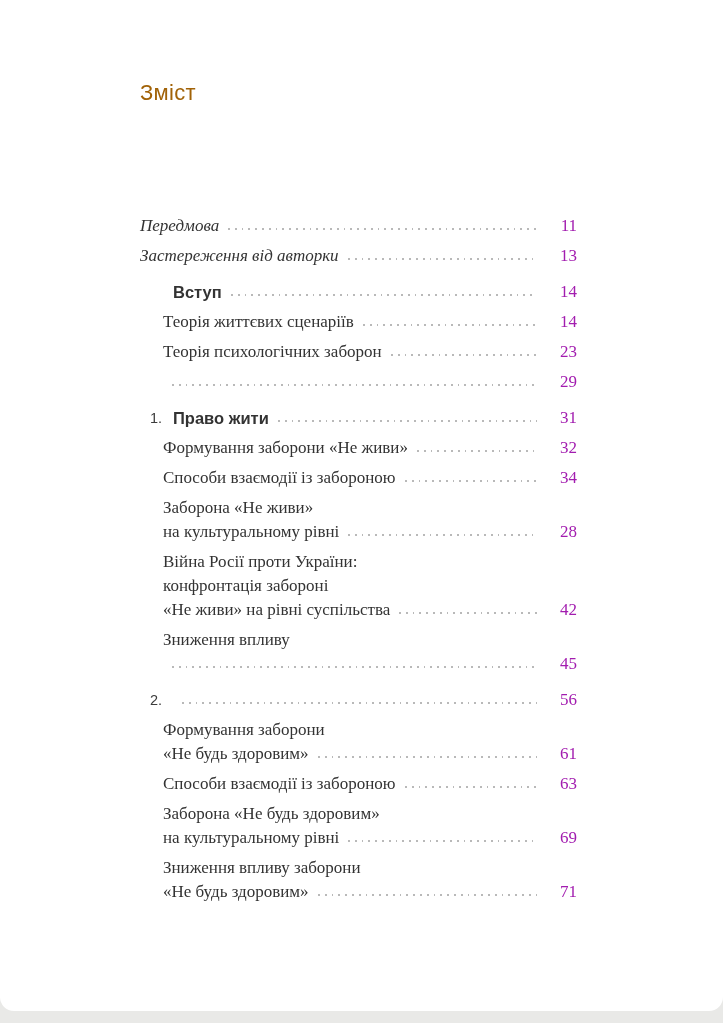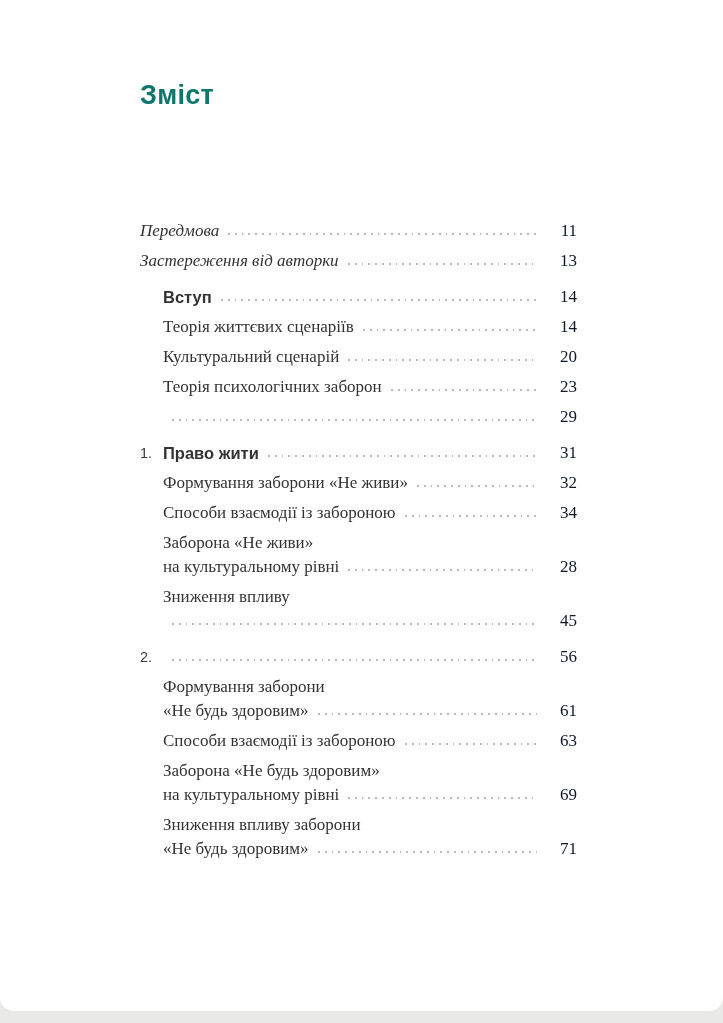--- a/index.html
+++ b/index.html
@@ -15,35 +15,36 @@
     height: 1011px;
     background: #ffffff;
     border-radius: 0 0 14px 14px;
     box-sizing: border-box;
     padding: 80px 146px 0 140px;
     font-family: "Liberation Serif", "DejaVu Serif", serif;
     color: #333333;
   }
   .page-title {
     font-family: "Liberation Sans", "DejaVu Sans", sans-serif;
-    font-weight: 700;
-    font-size: 27px;
+    font-weight: 400;
+    font-size: 22px;
     letter-spacing: 0.3px;
-    color: #0f766e;
+    color: #a16207;
     margin: 0 0 108px 0;
   }
   .toc-list {
     font-size: 17px;
   }
   .entry {
     display: flex;
     margin-bottom: 6px;
   }
   .entry.section-gap {
     margin-top: 12px;
+    margin-left: 10px;
   }
   .num {
     flex: 0 0 23px;
     width: 23px;
     font-family: "Liberation Sans", "DejaVu Sans", sans-serif;
     font-size: 14.5px;
     color: #3c3c3c;
     line-height: 24px;
   }
   .body {
@@ -71,21 +72,21 @@
     height: 2px;
     align-self: center;
     transform: translateY(3px);
     margin: 0 10px 0 9px;
     background-image: repeating-linear-gradient(90deg, #b9b9b9 0, #b9b9b9 1.8px, transparent 1.8px, transparent 6.8px);
   }
   .pagenum {
     flex: 0 0 30px;
     width: 30px;
     text-align: right;
-    color: #0f172a;
+    color: #a21caf;
   }
 </style>
 </head>
 <body>
 
 <main class="page">
   <h1 class="page-title">Зміст</h1>
   <div class="toc-list" id="toc-list">
       <div class="entry italic no-indent">
         <div class="body">
@@ -122,30 +123,20 @@
             <span class="txt">Теорія життєвих сценаріїв</span>
             <span class="leader"></span>
             <span class="pagenum">14</span>
           </div>
         </div>
       </div>
       <div class="entry">
         <span class="num"></span>
         <div class="body">
           <div class="line">
-            <span class="txt">Культуральний сценарій</span>
-            <span class="leader"></span>
-            <span class="pagenum">20</span>
-          </div>
-        </div>
-      </div>
-      <div class="entry">
-        <span class="num"></span>
-        <div class="body">
-          <div class="line">
             <span class="txt">Теорія психологічних заборон</span>
             <span class="leader"></span>
             <span class="pagenum">23</span>
           </div>
         </div>
       </div>
       <div class="entry">
         <span class="num"></span>
         <div class="body">
           <div class="line">
@@ -187,20 +178,36 @@
       <div class="entry">
         <span class="num"></span>
         <div class="body">
           <div class="line">
             <span class="txt">Заборона «Не живи»</span>
           </div>
           <div class="line">
             <span class="txt">на культуральному рівні</span>
             <span class="leader"></span>
             <span class="pagenum">28</span>
+          </div>
+        </div>
+      </div>
+      <div class="entry">
+        <span class="num"></span>
+        <div class="body">
+          <div class="line">
+            <span class="txt">Війна Росії проти України:</span>
+          </div>
+          <div class="line">
+            <span class="txt">конфронтація забороні</span>
+          </div>
+          <div class="line">
+            <span class="txt">«Не живи» на рівні суспільства</span>
+            <span class="leader"></span>
+            <span class="pagenum">42</span>
           </div>
         </div>
       </div>
       <div class="entry">
         <span class="num"></span>
         <div class="body">
           <div class="line">
             <span class="txt">Зниження впливу</span>
           </div>
           <div class="line">

